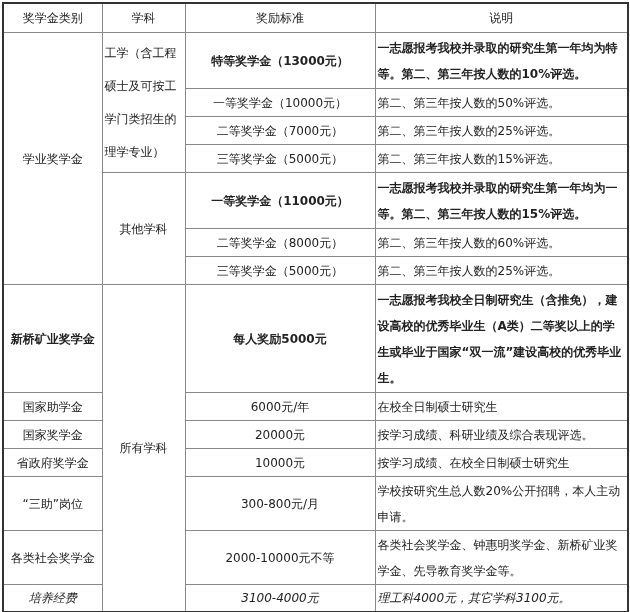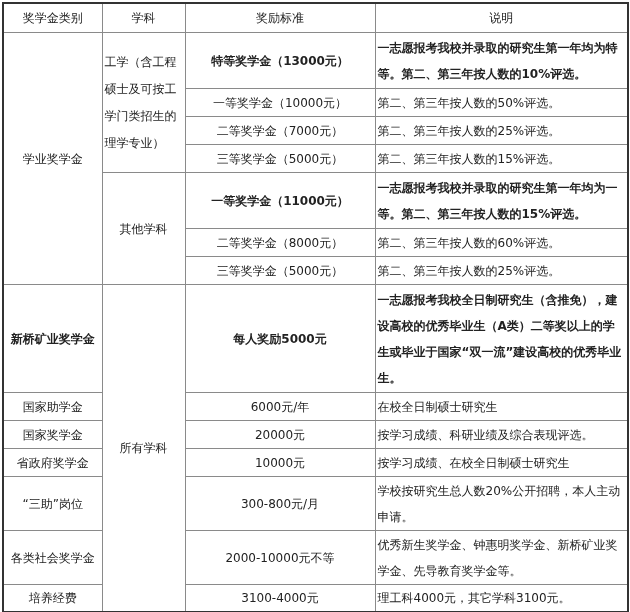--- a/index.html
+++ b/index.html
@@ -20,21 +20,21 @@
     line-height: 26px;
     overflow: hidden;
   }
   table.sch th { font-weight: normal; height: 28px; text-align: center; }
   .c { text-align: center; }
   .l { text-align: left; }
   .b { font-weight: bold; }
   .outer-l { border-left: 2px solid #333 !important; }
   .outer-r { border-right: 2px solid #333 !important; }
   .outer-t { border-top: 2px solid #333 !important; }
-  .outer-b { border-bottom: 2px solid #333 !important; }
+  .outer-b { border-bottom: 2px solid #333 !important; font-style: italic; }
   .multiline { white-space: normal; word-break: break-all; margin-top: 20px; }
 </style>
 </head>
 <body>
 
 <table class="sch">
   <colgroup>
     <col style="width:99px">
     <col style="width:83px">
     <col style="width:190px">
@@ -45,21 +45,21 @@
       <th class="outer-l outer-t">奖学金类别</th>
       <th class="outer-t">学科</th>
       <th class="outer-t">奖励标准</th>
       <th class="outer-t outer-r">说明</th>
     </tr>
   </thead>
   <tbody>
 
     <tr style="height:56px">
       <td class="c outer-l" rowspan="7">学业奖学金</td>
-      <td class="l multiline" rowspan="4" style="line-height:27px;">工学（含工程硕士及可按工学门类招生的理学专业）</td>
+      <td class="l multiline" rowspan="4" style="line-height:33px;">工学（含工程硕士及可按工学门类招生的理学专业）</td>
       <td class="c b">特等奖学金（13000元）</td>
       <td class="l multiline b outer-r">一志愿报考我校并录取的研究生第一年均为特等。第二、第三年按人数的10%评选。</td>
     </tr>
     <tr style="height:28px">
       <td class="c">一等奖学金（10000元）</td>
       <td class="l outer-r">第二、第三年按人数的50%评选。</td>
     </tr>
     <tr style="height:28px">
       <td class="c">二等奖学金（7000元）</td>
       <td class="l outer-r">第二、第三年按人数的25%评选。</td>
@@ -105,21 +105,21 @@
       <td class="l outer-r">按学习成绩、在校全日制硕士研究生</td>
     </tr>
     <tr style="height:54px">
       <td class="c outer-l">“三助”岗位</td>
       <td class="c">300-800元/月</td>
       <td class="l multiline outer-r">学校按研究生总人数20%公开招聘，本人主动申请。</td>
     </tr>
     <tr style="height:54px">
       <td class="c outer-l">各类社会奖学金</td>
       <td class="c">2000-10000元不等</td>
-      <td class="l multiline outer-r">优秀新生奖学金、钟惠明奖学金、新桥矿业奖学金、先导教育奖学金等。</td>
+      <td class="l multiline outer-r">各类社会奖学金、钟惠明奖学金、新桥矿业奖学金、先导教育奖学金等。</td>
     </tr>
     <tr style="height:26px">
       <td class="c outer-l outer-b">培养经费</td>
       <td class="c outer-b">3100-4000元</td>
       <td class="l outer-r outer-b">理工科4000元，其它学科3100元。</td>
     </tr>
   </tbody>
 </table>
 
 </body></html>

